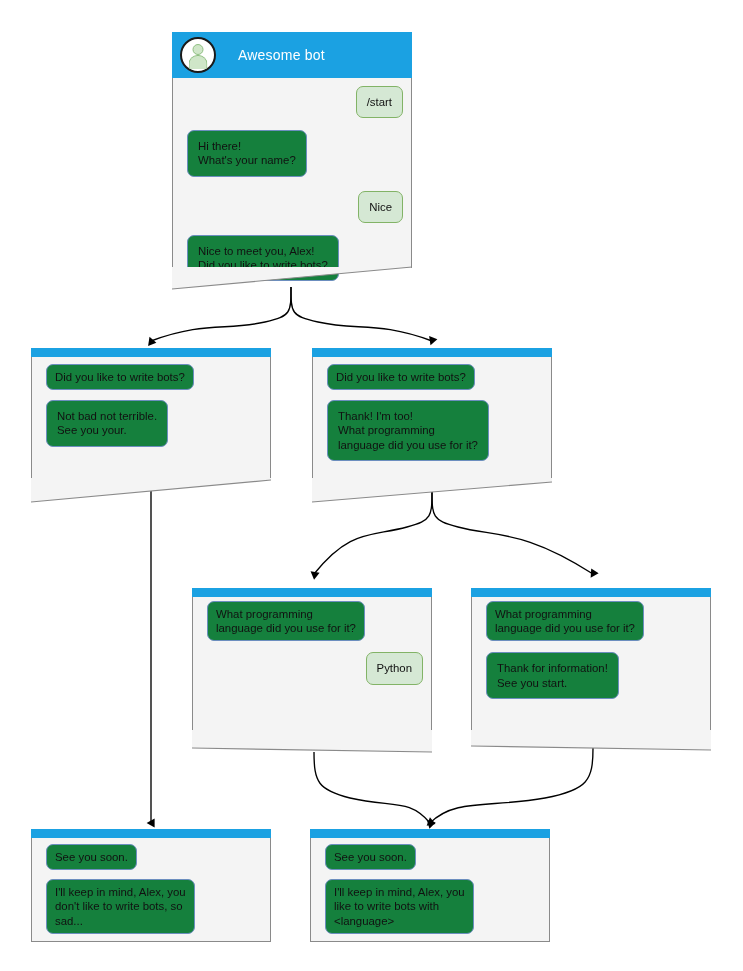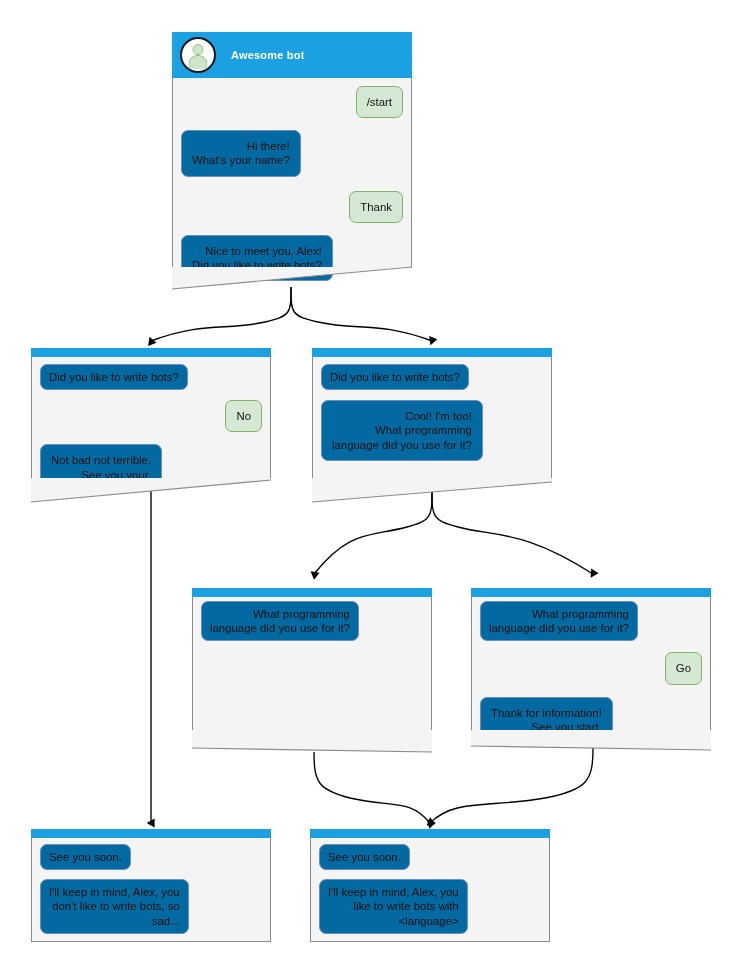--- a/index.html
+++ b/index.html
@@ -22,46 +22,46 @@
   .slantline{position:absolute;pointer-events:none;}
 
   .hdr{
     position:absolute;left:0;top:0;width:100%;
     background:#1ba1e2;box-sizing:border-box;
     display:flex;align-items:center;
   }
   .hdr.tall{height:46px;padding-left:8px;}
   .hdr.thin{height:9px;}
   .hdr-title{
-    color:#ffffff;font-weight:bold;font-size:11px;margin-left:15px;letter-spacing:.2px;
+    color:#ffffff;font-weight:normal;font-size:14px;margin-left:22px;letter-spacing:.2px;
   }
   .avatar{
     width:36px;height:36px;border-radius:50%;background:#ffffff;
     border:2px solid #1a1a1a;box-sizing:border-box;position:relative;flex:0 0 auto;
   }
   .avatar .head{
     position:absolute;left:50%;top:5px;transform:translateX(-50%);
     width:11px;height:11px;border-radius:50%;
     background:#cfe6c8;border:1.4px solid #8fbf82;box-sizing:border-box;
   }
   .avatar .torso{
     position:absolute;left:50%;top:16px;transform:translateX(-50%);
     width:19px;height:14px;border-radius:9px 9px 2px 2px;
     background:#cfe6c8;border:1.4px solid #8fbf82;border-bottom:none;box-sizing:border-box;
   }
 
-  .msgs{position:absolute;left:0;right:0;text-align:right;}
+  .msgs{position:absolute;left:6px;right:0;}
   .row{display:flex;padding:0 9px;}
   .row.left{justify-content:flex-start;}
   .row.right{justify-content:flex-end;}
 
   .bubble{
     font-size:11.4px;line-height:14.2px;color:#111111;
     padding:5px 8px 5px 8px;border-radius:7px;box-sizing:border-box;
-    border:1px solid #6c8ebf;background:#0369a1;white-space:pre-line;
+    border:1px solid #6c8ebf;background:#15803d;white-space:pre-line;
     max-width:86%;
   }
   .bubble.user{background:#d5e8d4;border-color:#82b366;}
   .bubble.tallpad{padding:8px 10px;}
 </style>
 </head>
 <body>
 
 <div id="canvas">
 
@@ -98,100 +98,97 @@
 
     <div class="msgs" style="top:54px;">
       <div class="row right" style="margin-bottom:12px;">
         <div class="bubble user tallpad">/start</div>
       </div>
       <div class="row left" style="margin-bottom:14px;">
         <div class="bubble tallpad">Hi there!
 What's your name?</div>
       </div>
       <div class="row right" style="margin-bottom:12px;">
-        <div class="bubble user tallpad">Thank</div>
+        <div class="bubble user tallpad">Nice</div>
       </div>
       <div class="row left">
         <div class="bubble tallpad">Nice to meet you, Alex!
 Did you like to write bots?</div>
       </div>
     </div>
   </div>
 
   <svg class="slantline" style="left:168px;top:258px;width:252px;height:40px;" viewBox="0 0 252 40">
     <path d="M4,9 L4,31 L244,9" fill="#f4f4f4" stroke="none"></path>
     <path d="M4,31 L244,9" stroke="#8a8a8a" stroke-width="1.2" fill="none"></path>
   </svg>
 
   <div class="node skew" style="left:31px;top:348px;width:240px;height:130px;">
     <div class="body"></div>
     <div class="hdr thin"></div>
     <div class="msgs" style="top:16px;">
       <div class="row left" style="margin-bottom:10px;">
         <div class="bubble">Did you like to write bots?</div>
       </div>
-      <div class="row right" style="margin-bottom:12px;">
-        <div class="bubble user tallpad">No</div>
-      </div>
       <div class="row left">
         <div class="bubble tallpad">Not bad not terrible.
 See you your.</div>
       </div>
     </div>
   </div>
   <svg class="slantline" style="left:27px;top:468px;width:252px;height:42px;" viewBox="0 0 252 42">
     <path d="M4,10 L4,34 L244,12 L244,10 Z" fill="#f4f4f4" stroke="none"></path>
     <path d="M4,34 L244,12" stroke="#8a8a8a" stroke-width="1.2" fill="none"></path>
   </svg>
 
   <div class="node skew" style="left:312px;top:348px;width:240px;height:130px;">
     <div class="body"></div>
     <div class="hdr thin"></div>
     <div class="msgs" style="top:16px;">
       <div class="row left" style="margin-bottom:10px;">
         <div class="bubble">Did you like to write bots?</div>
       </div>
       <div class="row left">
-        <div class="bubble tallpad">Cool! I'm too!
+        <div class="bubble tallpad">Thank! I'm too!
 What programming
 language did you use for it?</div>
       </div>
     </div>
   </div>
   <svg class="slantline" style="left:308px;top:468px;width:252px;height:42px;" viewBox="0 0 252 42">
     <path d="M4,10 L4,34 L244,14 L244,10 Z" fill="#f4f4f4" stroke="none"></path>
     <path d="M4,34 L244,14" stroke="#8a8a8a" stroke-width="1.2" fill="none"></path>
   </svg>
 
   <div class="node skew" style="left:192px;top:588px;width:240px;height:142px;">
     <div class="body"></div>
     <div class="hdr thin"></div>
     <div class="msgs" style="top:13px;">
       <div class="row left" style="margin-bottom:11px;">
         <div class="bubble">What programming
 language did you use for it?</div>
       </div>
+      <div class="row right" style="margin-bottom:12px;">
+        <div class="bubble user tallpad">Python</div>
+      </div>
     </div>
   </div>
   <svg class="slantline" style="left:188px;top:720px;width:252px;height:42px;" viewBox="0 0 252 42">
     <path d="M4,10 L4,28 L244,32 L244,10 Z" fill="#f4f4f4" stroke="none"></path>
     <path d="M4,28 L244,32" stroke="#8a8a8a" stroke-width="1.2" fill="none"></path>
   </svg>
 
   <div class="node skew" style="left:471px;top:588px;width:240px;height:142px;">
     <div class="body"></div>
     <div class="hdr thin"></div>
     <div class="msgs" style="top:13px;">
       <div class="row left" style="margin-bottom:11px;">
         <div class="bubble">What programming
 language did you use for it?</div>
       </div>
-      <div class="row right" style="margin-bottom:12px;">
-        <div class="bubble user tallpad">Go</div>
-      </div>
       <div class="row left">
         <div class="bubble tallpad">Thank for information!
 See you start.</div>
       </div>
     </div>
   </div>
   <svg class="slantline" style="left:467px;top:720px;width:252px;height:42px;" viewBox="0 0 252 42">
     <path d="M4,10 L4,26 L244,30 L244,10 Z" fill="#f4f4f4" stroke="none"></path>
     <path d="M4,26 L244,30" stroke="#8a8a8a" stroke-width="1.2" fill="none"></path>
   </svg>

